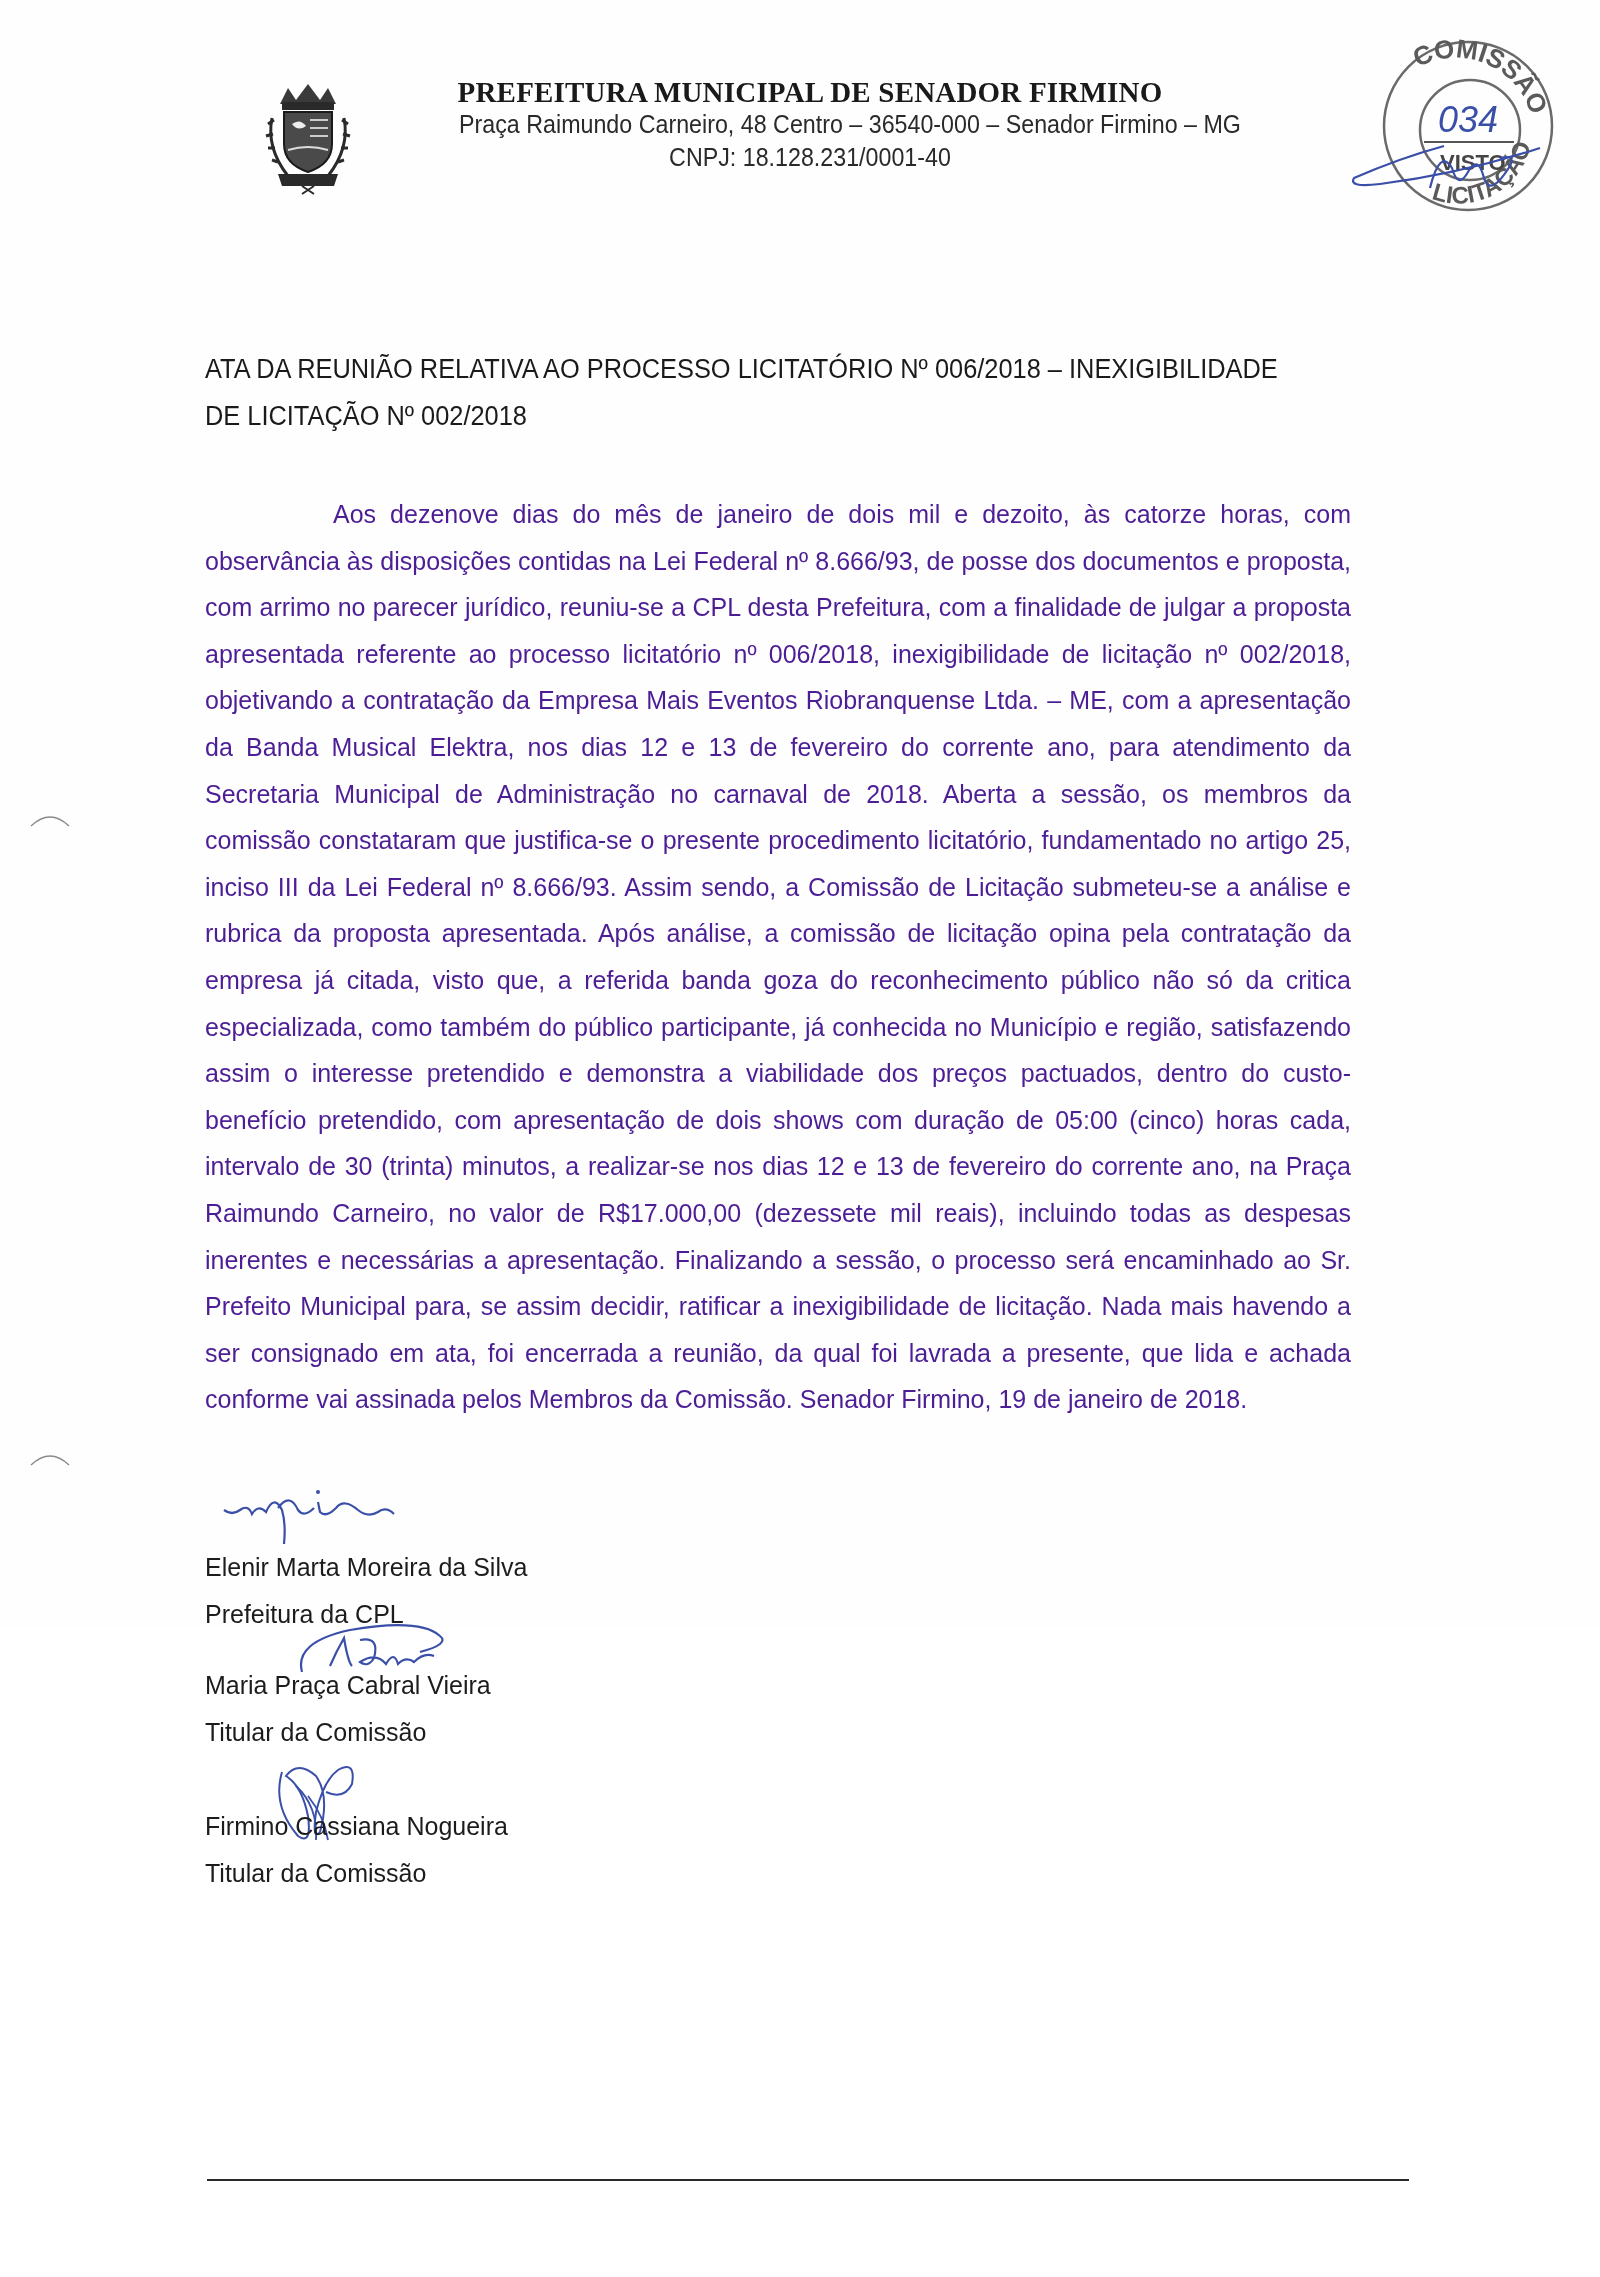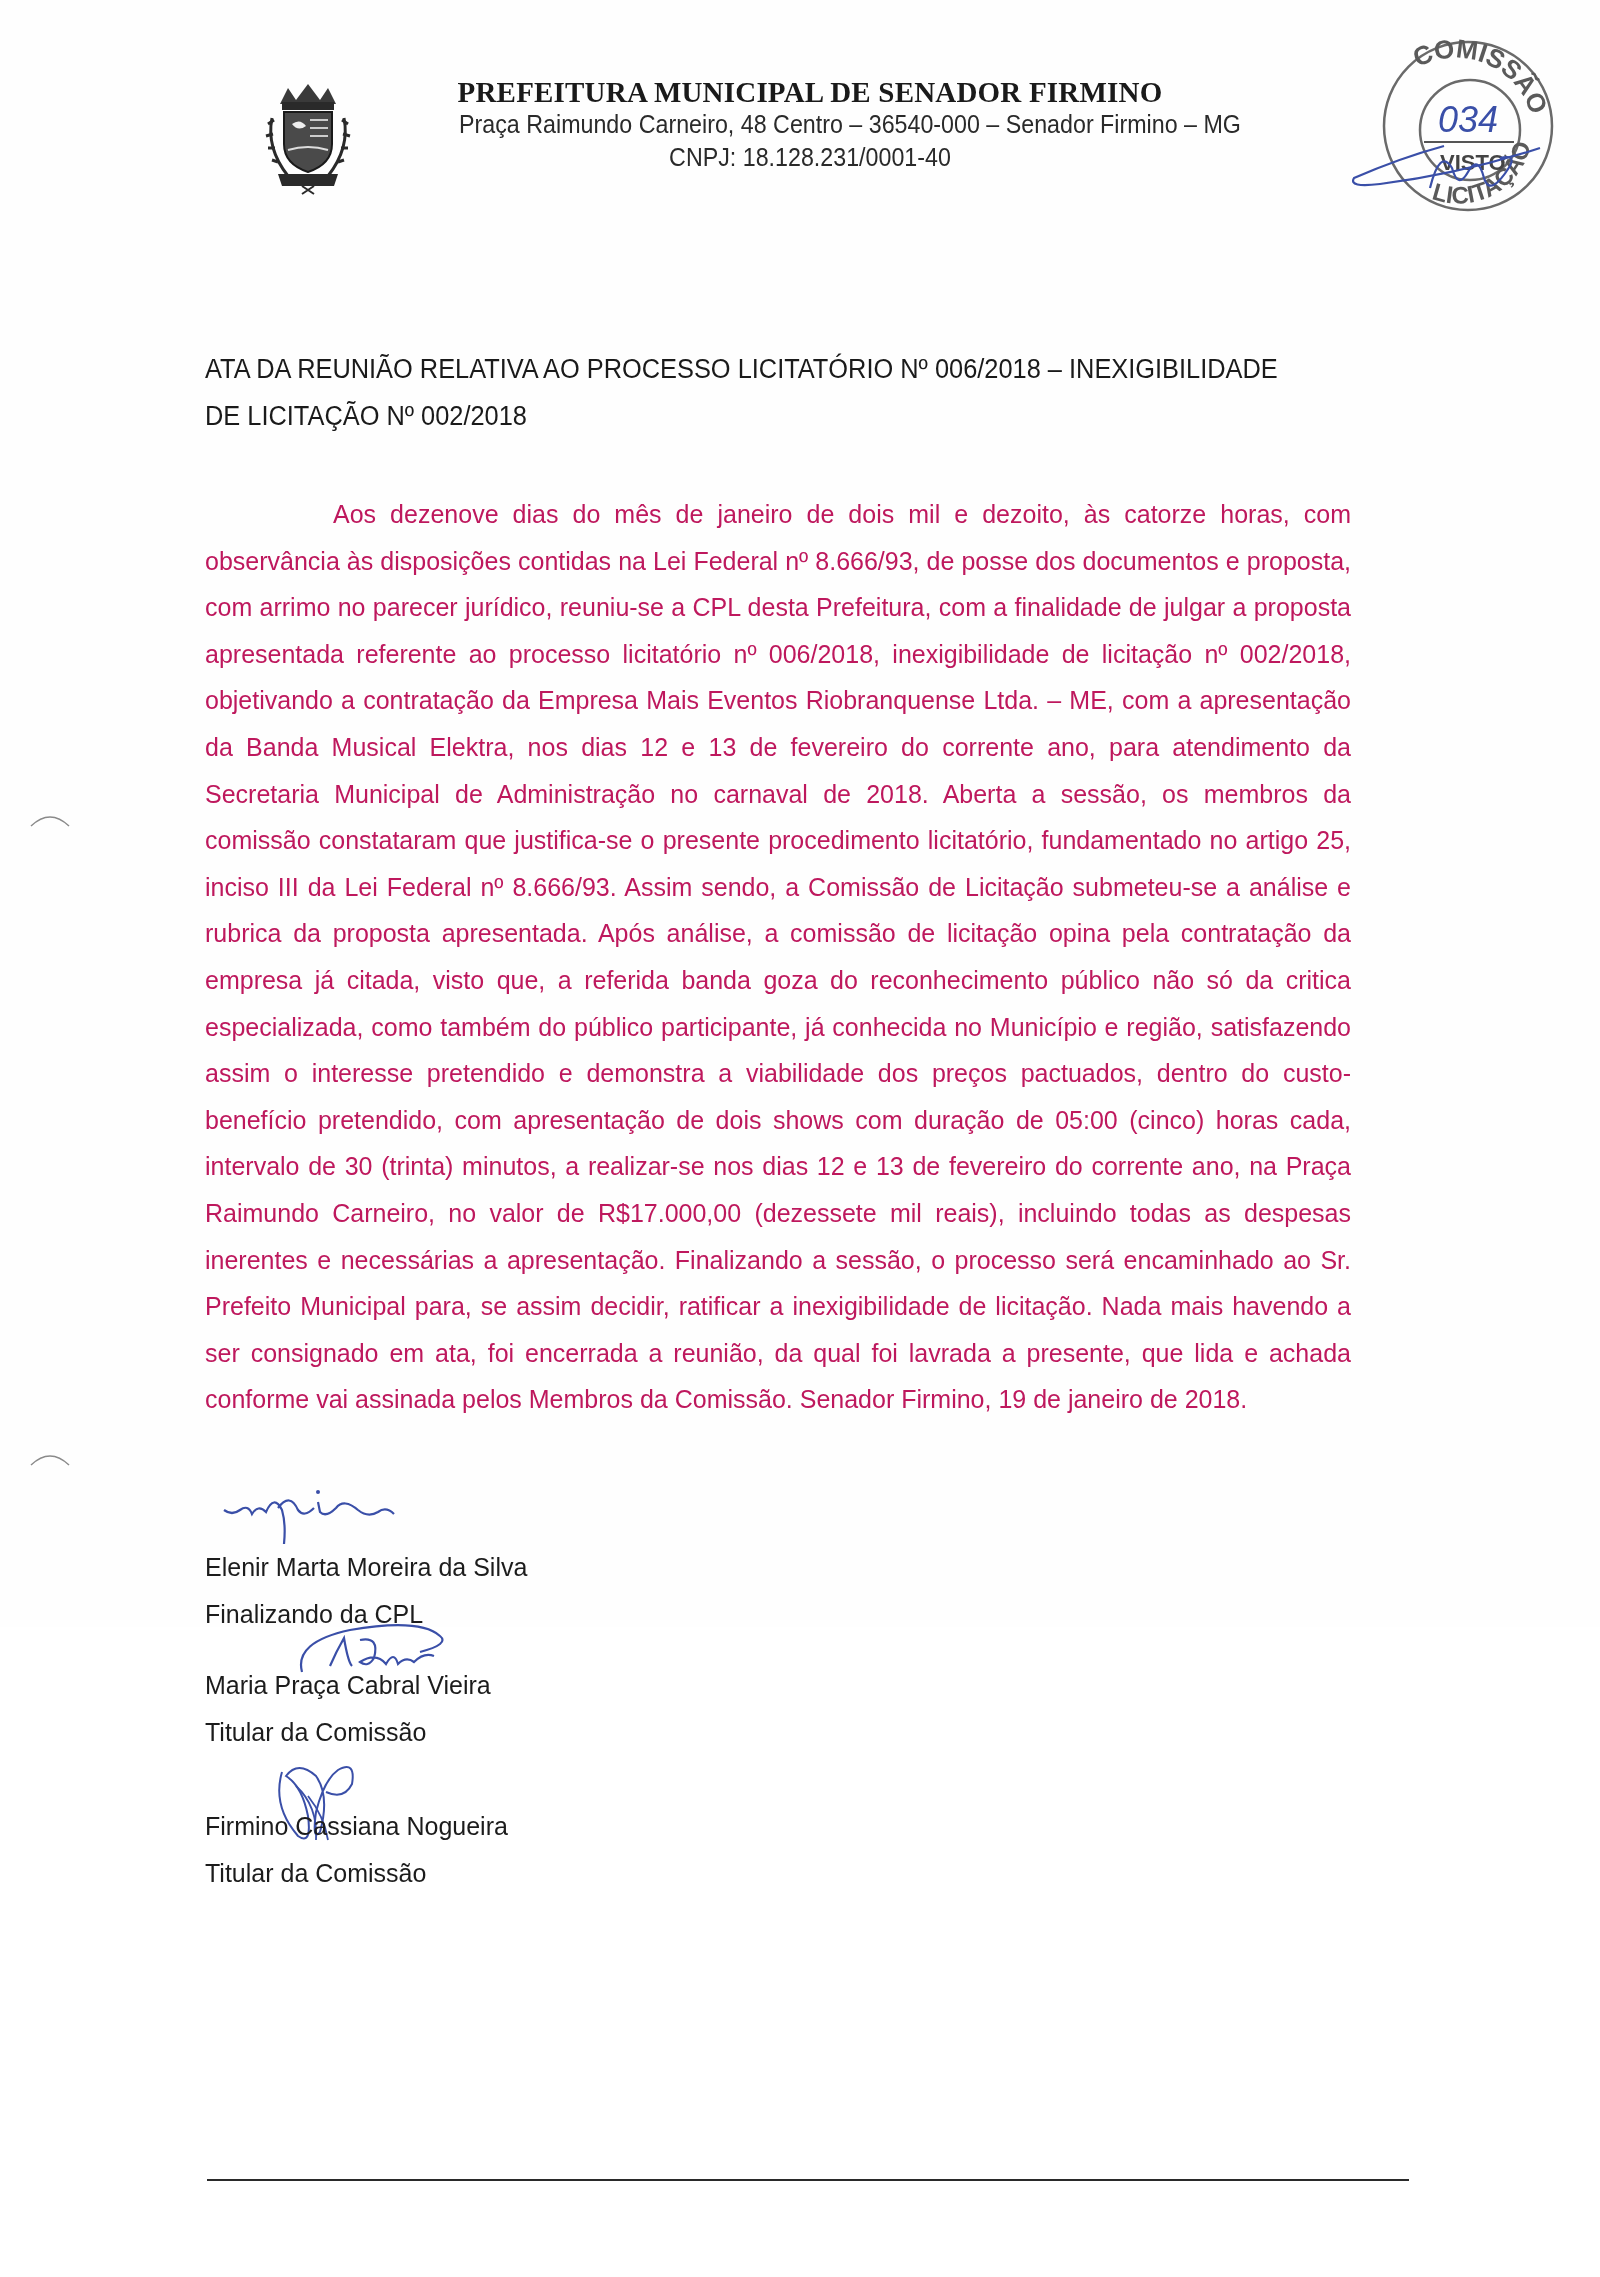--- a/index.html
+++ b/index.html
@@ -16,21 +16,21 @@
     font-family: "Liberation Sans", sans-serif; font-size: 25px; color: #2a2a2a; transform: scaleX(0.93); }
   .stamp { position: absolute; left: 1340px; top: 28px; width: 230px; height: 190px; }
 
   
   .doc-title { position: absolute; left: 205px; top: 346px; width: 1210px;
     font-family: "Liberation Sans", sans-serif; font-size: 27px; line-height: 47px; color: #1a1a1a;
     transform: scaleX(0.94); transform-origin: left; }
 
   
   .body-text { position: absolute; left: 205px; top: 491px; width: 1146px;
-    font-family: "Liberation Sans", sans-serif; font-size: 25px; line-height: 46.6px; color: #be185d;
+    font-family: "Liberation Sans", sans-serif; font-size: 25px; line-height: 46.6px; color: #4c1d95;
     text-align: justify; text-indent: 128px; }
 
   
   .sig-block { position: absolute; left: 205px; font-family: "Liberation Sans", sans-serif; font-size: 25px; line-height: 47px; color: #1c1c1c; }
   .sig1 { top: 1544px; }
   .sig2 { top: 1662px; }
   .sig3 { top: 1803px; }
   .sig-svg { position: absolute; pointer-events: none; }
 
   
@@ -99,21 +99,21 @@
   </div>
 
   <div class="body-text">Aos dezenove dias do mês de janeiro de dois mil e dezoito, às catorze horas, com observância às disposições contidas na Lei Federal nº 8.666/93, de posse dos documentos e proposta, com arrimo no parecer jurídico, reuniu-se a CPL desta Prefeitura, com a finalidade de julgar a proposta apresentada referente ao processo licitatório nº 006/2018, inexigibilidade de licitação nº 002/2018, objetivando a contratação da Empresa Mais Eventos Riobranquense Ltda. – ME, com a apresentação da Banda Musical Elektra, nos dias 12 e 13 de fevereiro do corrente ano, para atendimento da Secretaria Municipal de Administração no carnaval de 2018. Aberta a sessão, os membros da comissão constataram que justifica-se o presente procedimento licitatório, fundamentado no artigo 25, inciso III da Lei Federal nº 8.666/93. Assim sendo, a Comissão de Licitação submeteu-se a análise e rubrica da proposta apresentada. Após análise, a comissão de licitação opina pela contratação da empresa já citada, visto que, a referida banda goza do reconhecimento público não só da critica especializada, como também do público participante, já conhecida no Município e região, satisfazendo assim o interesse pretendido e demonstra a viabilidade dos preços pactuados, dentro do custo-benefício pretendido, com apresentação de dois shows com duração de 05:00 (cinco) horas cada, intervalo de 30 (trinta) minutos, a realizar-se nos dias 12 e 13 de fevereiro do corrente ano, na Praça Raimundo Carneiro, no valor de R$17.000,00 (dezessete mil reais), incluindo todas as despesas inerentes e necessárias a apresentação. Finalizando a sessão, o processo será encaminhado ao Sr. Prefeito Municipal para, se assim decidir, ratificar a inexigibilidade de licitação. Nada mais havendo a ser consignado em ata, foi encerrada a reunião, da qual foi lavrada a presente, que lida e achada conforme vai assinada pelos Membros da Comissão. Senador Firmino, 19 de janeiro de 2018.</div>
 
   <svg class="sig-svg" style="left:218px;top:1484px;width:180px;height:64px" viewBox="0 0 180 64">
     <path d="M6 26 Q14 32 22 26 Q30 20 34 30 Q40 20 48 28 Q56 10 64 26 Q68 40 66 60 M60 24 Q72 8 80 26 Q86 34 96 24 M100 18 L102 28 Q108 34 118 24 Q126 14 140 26 Q150 34 160 28 Q168 22 176 30" fill="none" stroke="#3a4fa8" stroke-width="2.2"></path>
     <circle cx="100" cy="8" r="2" fill="#3a4fa8"></circle>
   </svg>
   <div class="sig-block sig1">
     <div>Elenir Marta Moreira da Silva</div>
-    <div>Finalizando da CPL</div>
+    <div>Prefeitura da CPL</div>
   </div>
 
   <svg class="sig-svg" style="left:290px;top:1622px;width:170px;height:60px" viewBox="0 0 170 60">
     <path d="M12 50 Q4 20 60 8 Q130 -4 150 14 Q160 22 130 30" fill="none" stroke="#3a4fa8" stroke-width="2.2"></path>
     <path d="M40 44 Q46 30 54 16 Q58 40 62 44 M70 18 Q90 14 84 36 Q78 46 70 40 Q86 30 96 42 Q104 28 108 42 Q116 34 124 40 Q134 30 144 34" fill="none" stroke="#3a4fa8" stroke-width="2.2"></path>
   </svg>
   <div class="sig-block sig2">
     <div>Maria Praça Cabral Vieira</div>
     <div>Titular da Comissão</div>
   </div>

